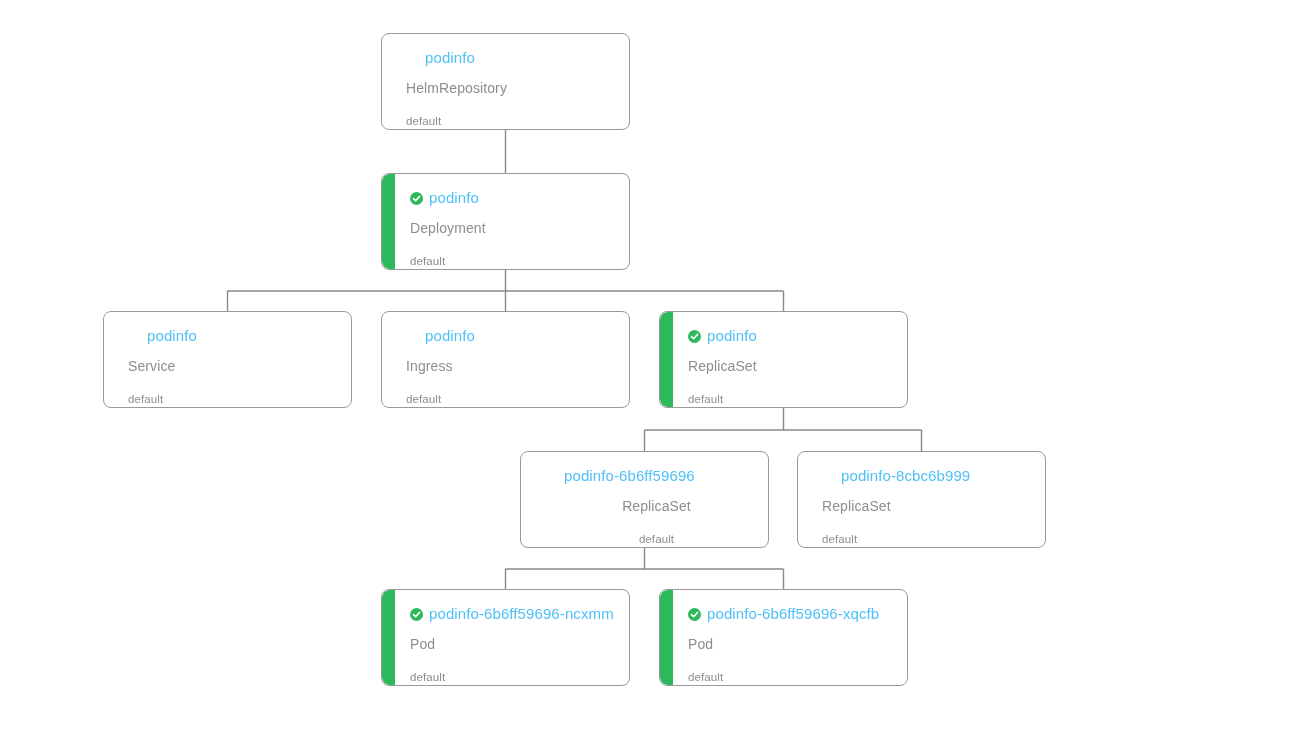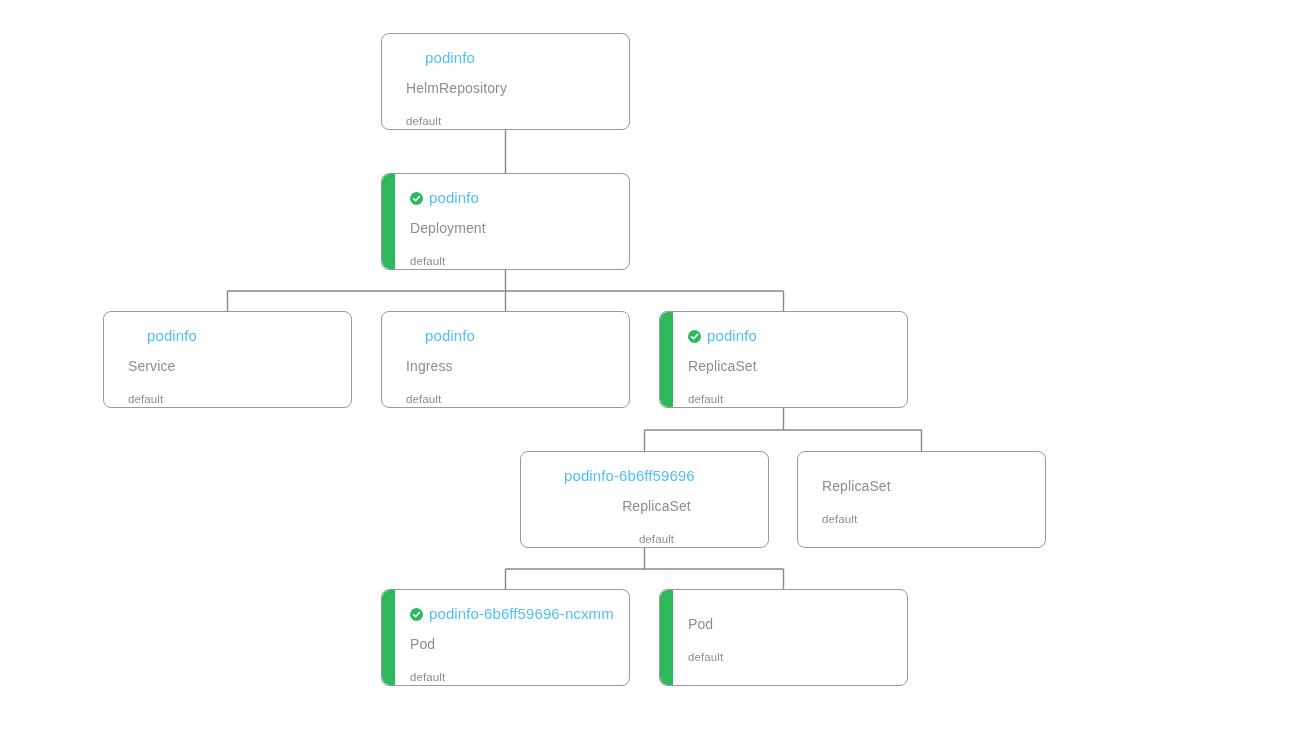--- a/index.html
+++ b/index.html
@@ -134,20 +134,23 @@
       <div class="body">
         <div class="title-row">
           <span class="node-title">podinfo-6b6ff59696</span>
         </div>
         <div class="node-kind">ReplicaSet</div>
         <div class="node-ns">default</div>
       </div>
     </div>
     <div class="node" style="left: 797px; top: 451px;">
       <div class="body">
+        <div class="title-row">
+          <span class="node-title">podinfo-8cbc6b999</span>
+        </div>
         <div class="node-kind">ReplicaSet</div>
         <div class="node-ns">default</div>
       </div>
     </div>
     <div class="node ready" style="left: 381px; top: 589px;">
       <div class="statusbar"></div>
       <div class="body">
         <div class="title-row">
           <span>
             <svg class="check-icon" viewBox="0 0 16 16" xmlns="http://www.w3.org/2000/svg">
@@ -157,17 +160,26 @@
           </span>
           <span class="node-title">podinfo-6b6ff59696-ncxmm</span>
         </div>
         <div class="node-kind">Pod</div>
         <div class="node-ns">default</div>
       </div>
     </div>
     <div class="node ready" style="left: 659px; top: 589px;">
       <div class="statusbar"></div>
       <div class="body">
+        <div class="title-row">
+          <span>
+            <svg class="check-icon" viewBox="0 0 16 16" xmlns="http://www.w3.org/2000/svg">
+              <circle cx="8" cy="8" r="8" fill="#2eb85c"></circle>
+              <path d="M4.3 8.2 L6.9 10.8 L11.8 5.4" fill="none" stroke="#ffffff" stroke-width="1.9" stroke-linecap="round" stroke-linejoin="round"></path>
+            </svg>
+          </span>
+          <span class="node-title">podinfo-6b6ff59696-xqcfb</span>
+        </div>
         <div class="node-kind">Pod</div>
         <div class="node-ns">default</div>
       </div>
     </div>
   </div>
 
 </body></html>

